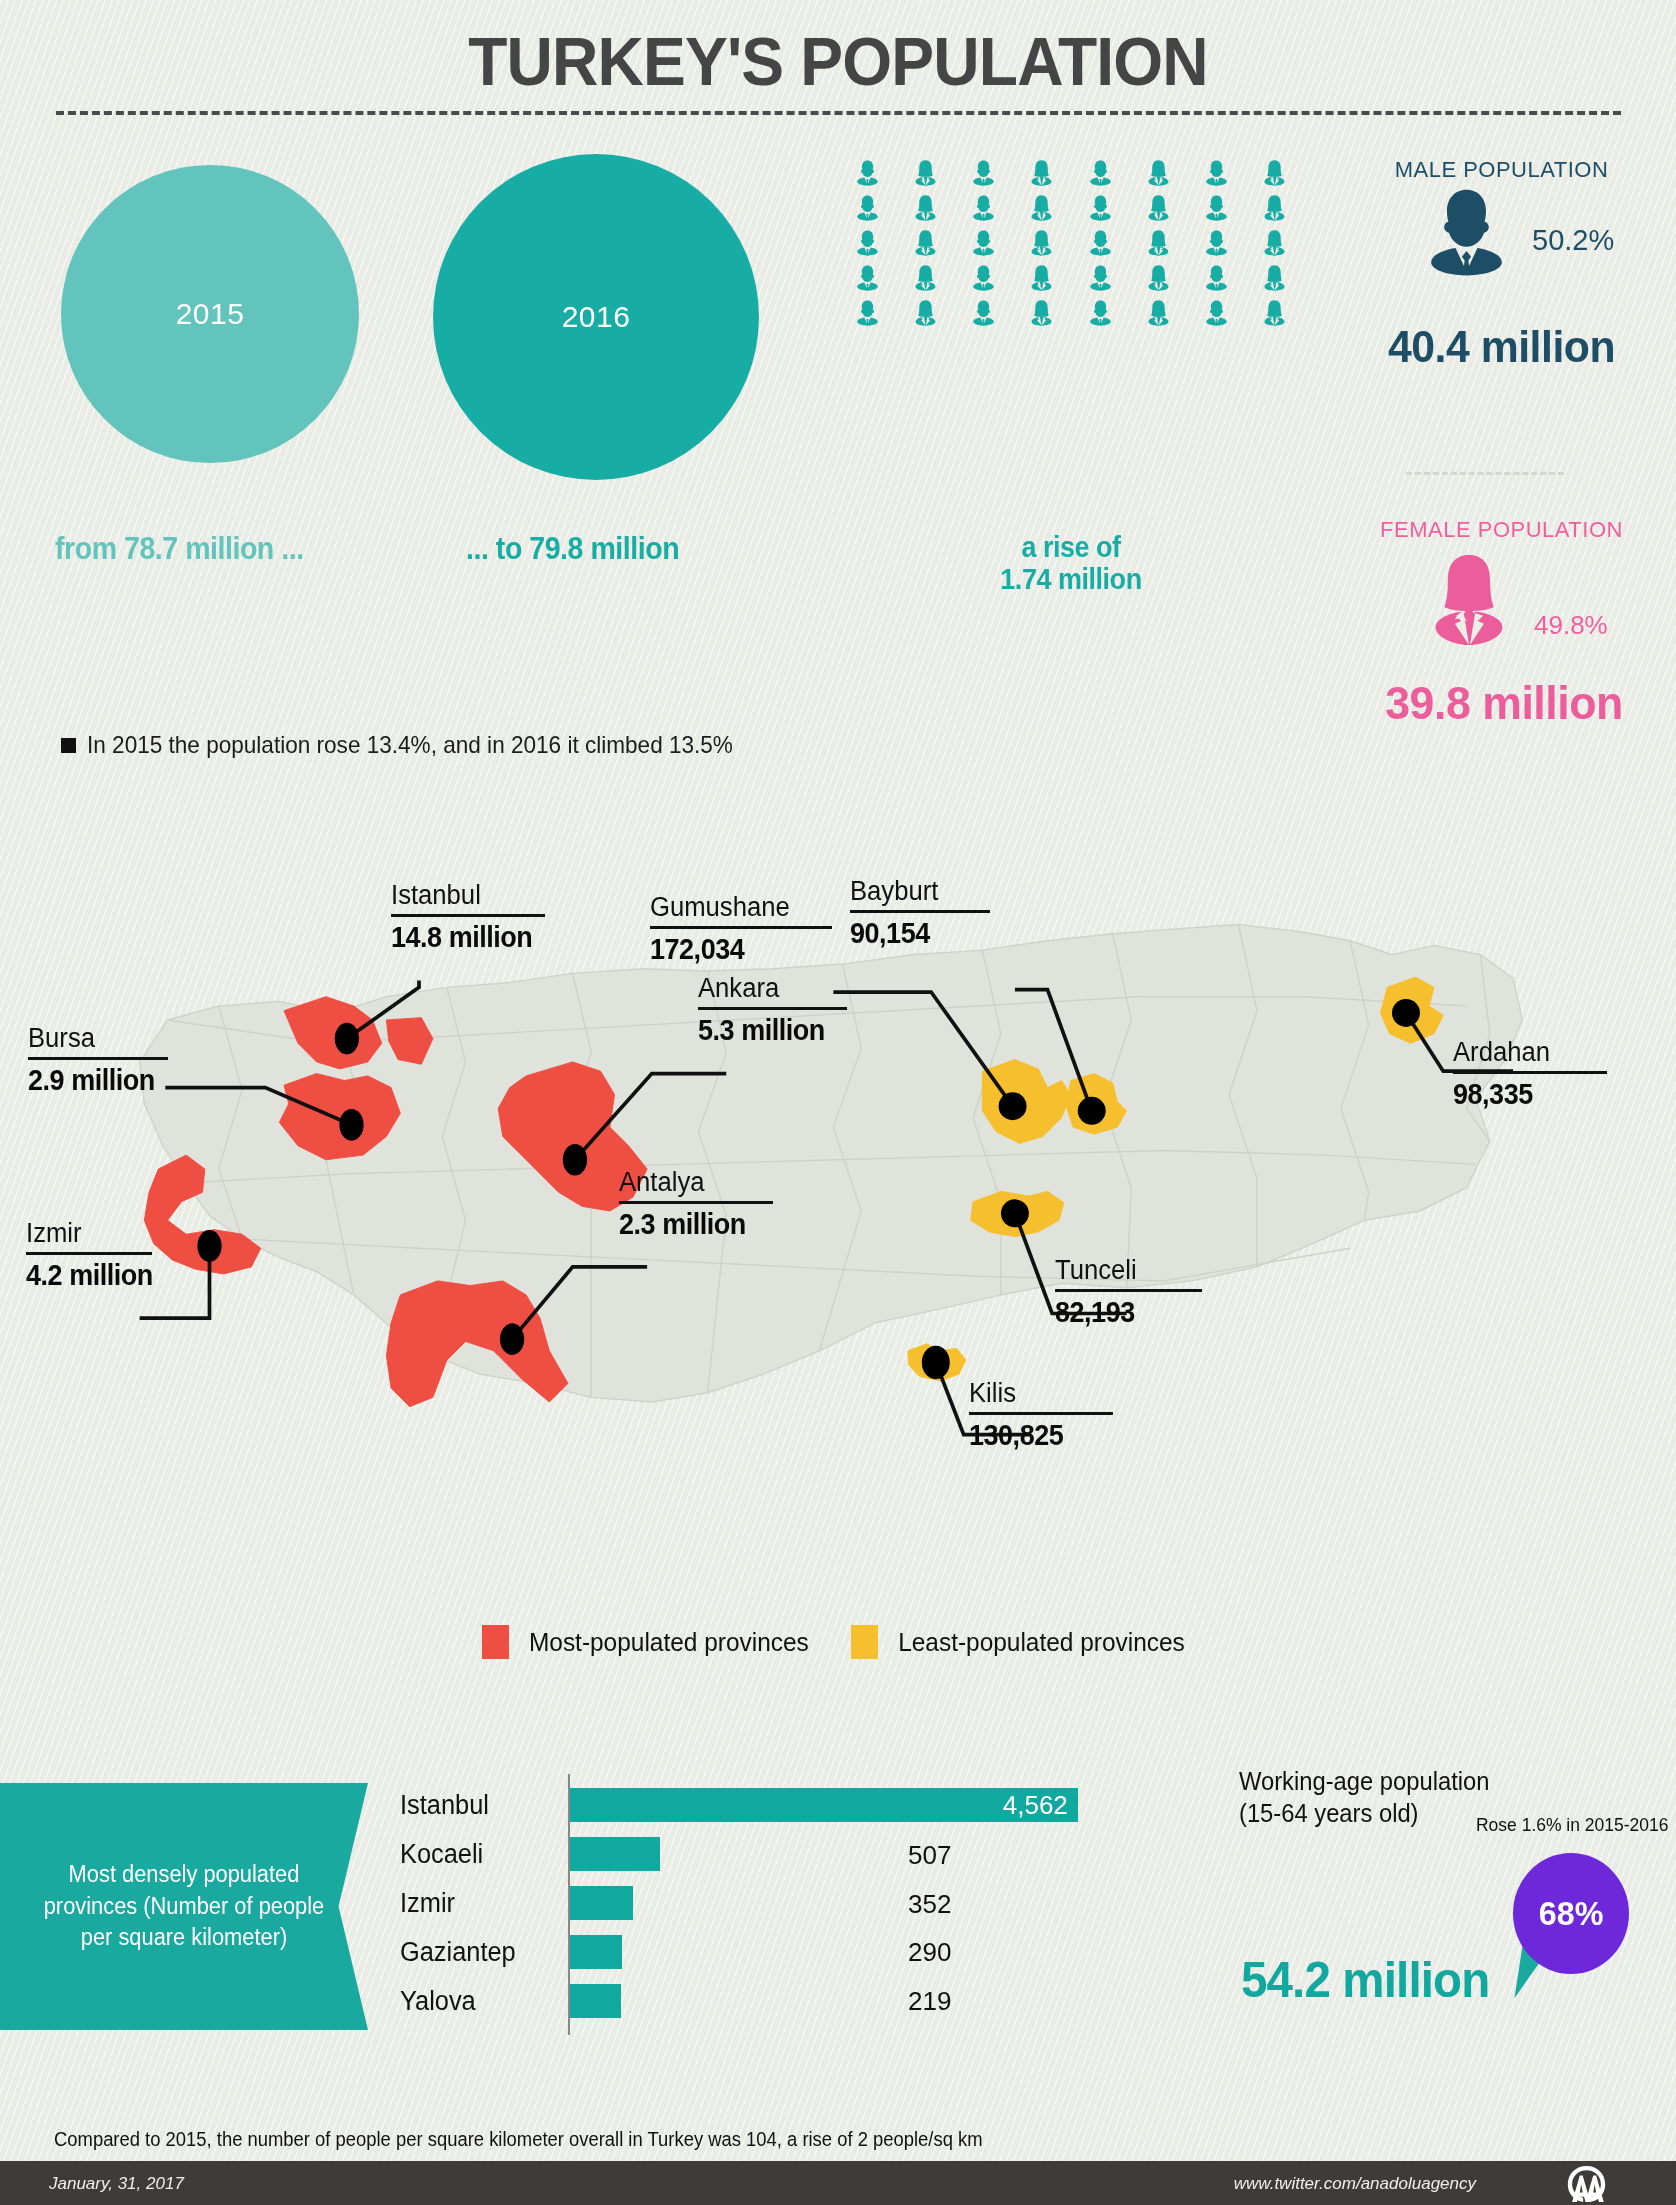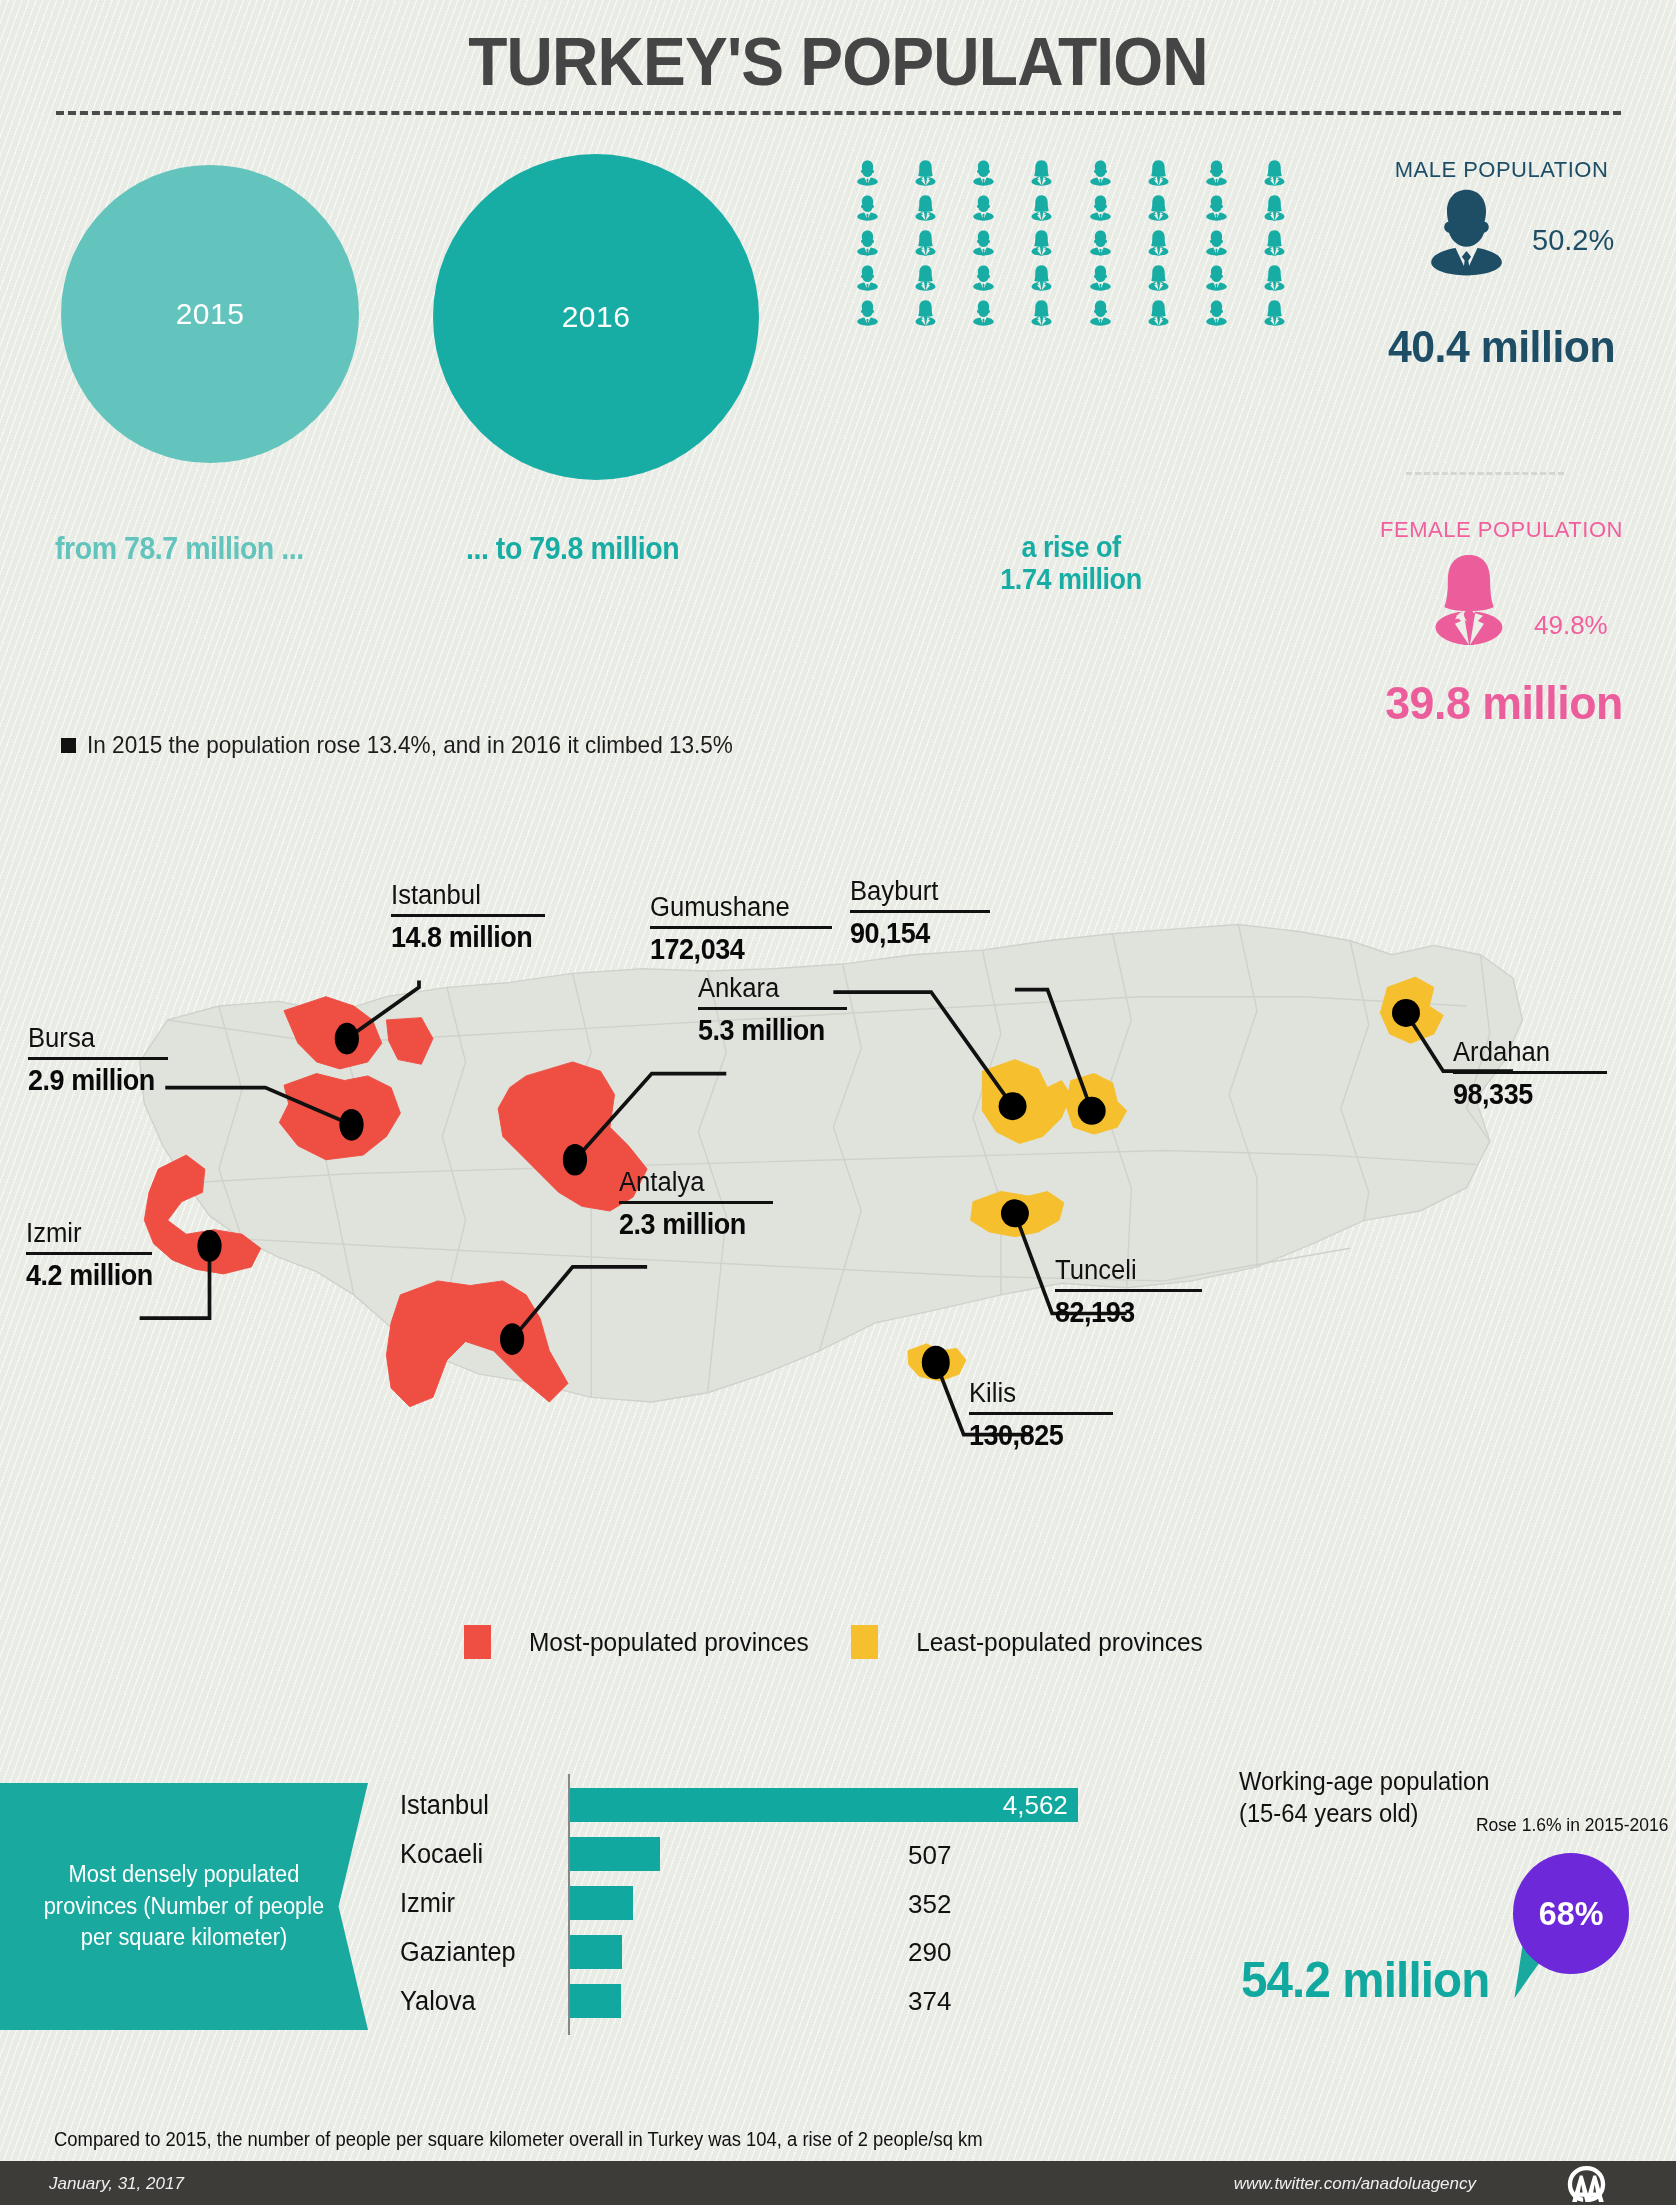--- a/index.html
+++ b/index.html
@@ -160,21 +160,21 @@
     font-size: 29px; color: #0a0a0a; font-weight: 900; white-space: nowrap;
     transform: scaleX(0.93); transform-origin: left center; display:block;
     letter-spacing: -0.5px;
   }
 
   
   .legend {
     position: absolute; top: 1625px; left: 0; width: 1676px;
     display: flex; justify-content: center; align-items: center; gap: 33px;
   }
-  .legend-item { display: flex; align-items: center; gap: 29px; }
+  .legend-item { display: flex; align-items: center; gap: 11px; }
   .swatch { width: 27px; height: 34px; }
   .legend-text { font-size: 26px; color: #111; transform: scaleX(0.94); }
 
   
   .density-banner {
     position: absolute; left: 0; top: 1783px;
     width: 368px; height: 247px;
     background: #19a99f;
     clip-path: polygon(0 0, 100% 0, 92% 50%, 100% 100%, 0 100%);
     display: flex; align-items: center; justify-content: center;
@@ -726,21 +726,21 @@
       <div class="bar-row" style="top: 157px;">
         <div class="bar-cat">Gaziantep</div>
       </div>
       <span class="bar-val-out" style="left: 508px; top: 163px;">290</span>
       <div class="bar-track" style="top: 161px; width: 52px;">
         <div class="bar-fill" style="width: 100%; background: rgb(17, 168, 159);"></div>
       </div>
       <div class="bar-row" style="top: 206px;">
         <div class="bar-cat">Yalova</div>
       </div>
-      <span class="bar-val-out" style="left: 508px; top: 212px;">374</span>
+      <span class="bar-val-out" style="left: 508px; top: 212px;">219</span>
       <div class="bar-track" style="top: 210px; width: 51px;">
         <div class="bar-fill" style="width: 100%; background: rgb(17, 168, 159);"></div>
       </div>
     </div>
 
   <div class="wa-title">
     <div>Working-age population</div>
     <div>(15-64 years old)</div>
   </div>
   <div class="wa-rose">Rose 1.6% in 2015-2016</div>

